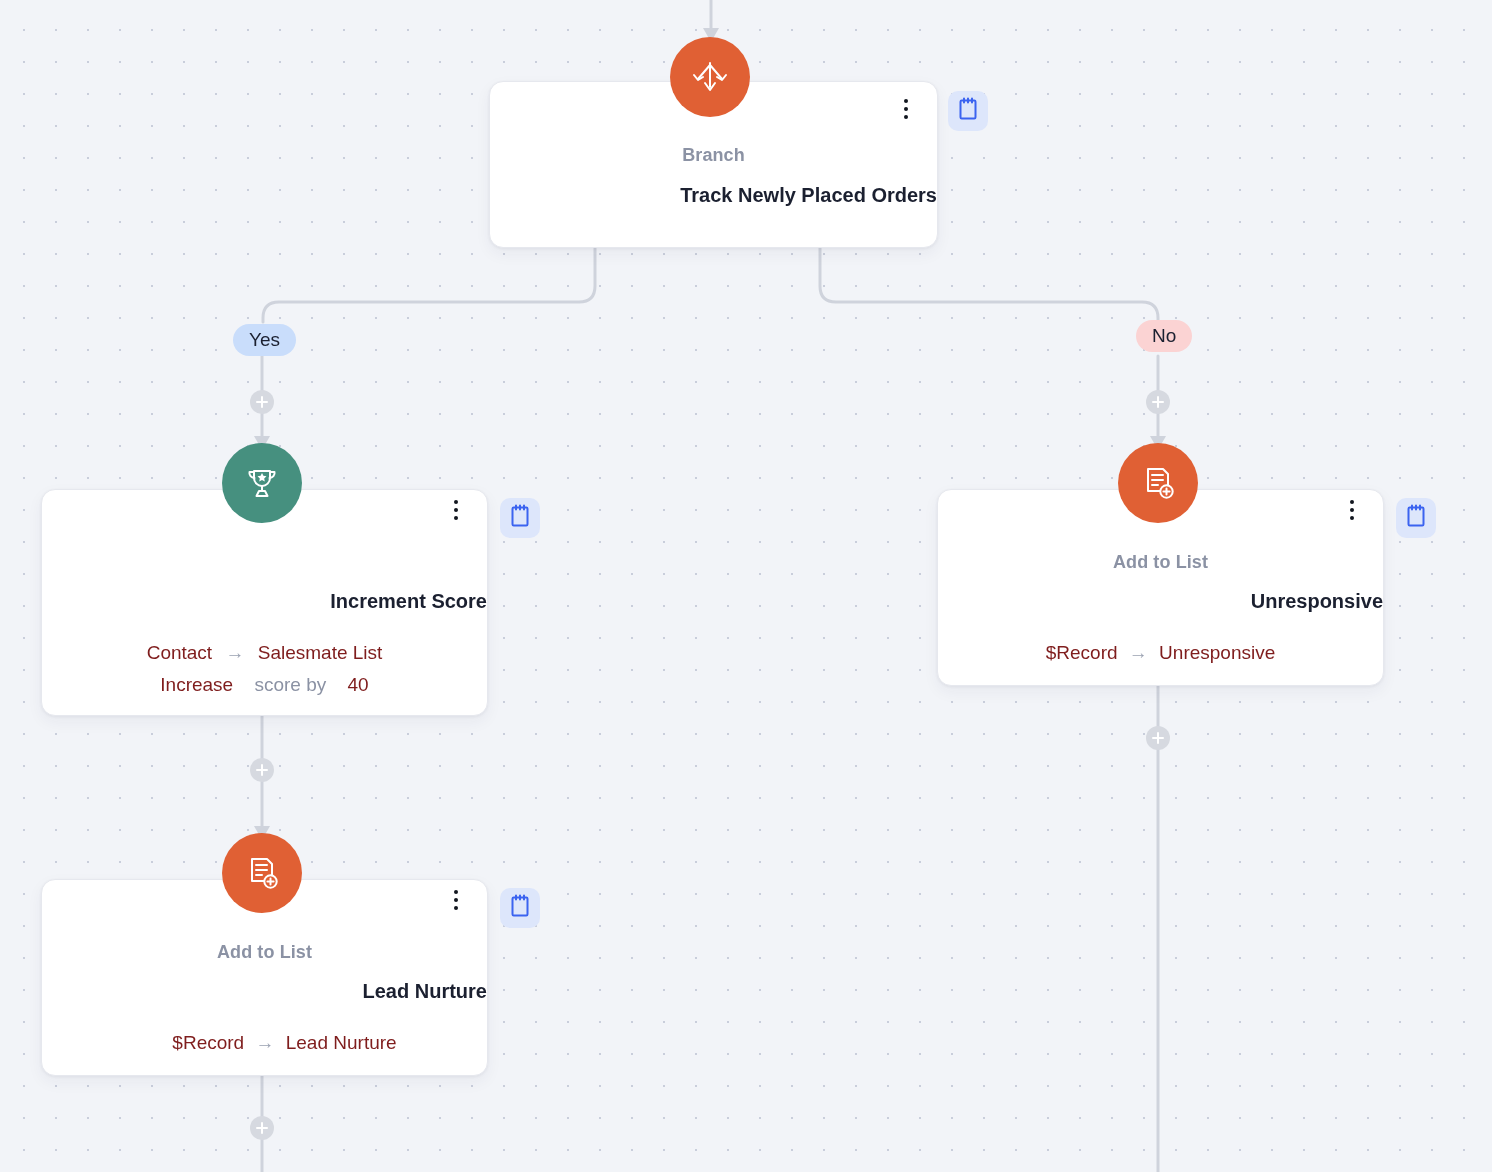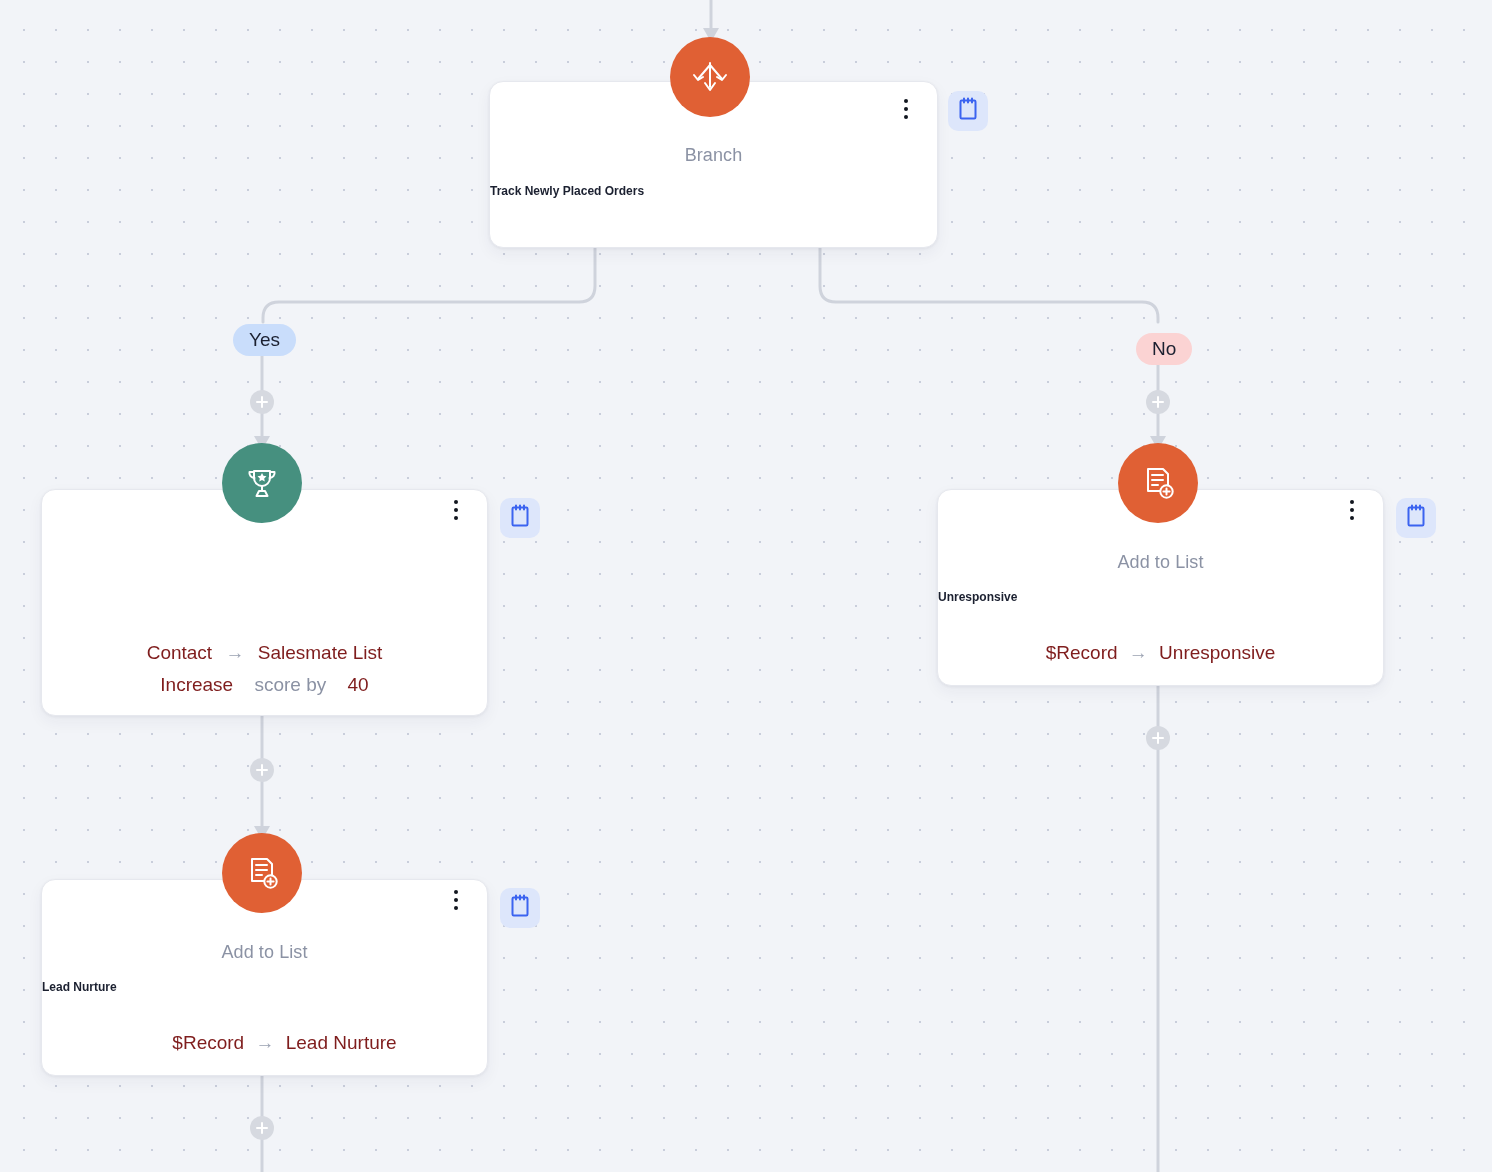--- a/index.html
+++ b/index.html
@@ -87,27 +87,27 @@
     align-items: center;
     justify-content: center;
     cursor: pointer;
     z-index: 5;
   }
 
   .card-subtitle {
     font-size: 18px;
     color: #8b92a4;
     text-align: center;
-    font-weight: 400;
+    font-weight: 700;
     letter-spacing: .1px;
   }
   .card-title {
-    font-size: 12px;
+    font-size: 20px;
     color: #1b2030;
-    text-align: left;
+    text-align: right;
     font-weight: 700;
   }
   .card-detail {
     font-size: 19px;
     text-align: center;
     color: #3b45b4;
     white-space: nowrap;
   }
   .card-detail .muted { color: #8b92a4; }
   .card-detail .arrow { color: #9aa1b1; }
@@ -207,35 +207,36 @@
       <span>
         <svg width="20" height="24" viewBox="0 0 20 24" fill="none" stroke="#3b63f0" stroke-width="2" stroke-linejoin="round">
           <rect x="2.5" y="3.5" width="15" height="18" rx="1.2"></rect>
           <path d="M6 1.5 L6 5.5 M10 1.5 L10 5.5 M14 1.5 L14 5.5" stroke-linecap="round"></path>
         </svg>
       </span>
     </div>
   </div>
 
   <div class="branch-label yes" style="left:233px; top:324px;">Yes</div>
-  <div class="branch-label no" style="left:1136px; top:333px;text-align:right;">No</div>
+  <div class="branch-label no" style="left:1136px; top:320px;text-align:right;">No</div>
 
   <div class="plus" style="left:250px; top:390px;"></div>
   <div class="plus" style="left:1146px; top:390px;"></div>
   <div class="plus" style="left:250px; top:758px;"></div>
   <div class="plus" style="left:1146px; top:726px;"></div>
   <div class="plus" style="left:250px; top:1116px;"></div>
 
   <div class="node">
     <div class="card" style="left:41px; top:489px; width:447px; height:227px;">
       <div class="kebab" style="right:20px; top:5px;">
         <i></i>
         <i></i>
         <i></i>
       </div>
+      <div class="card-title" style="position:absolute; left:0; right:0; top:100px;">Increment Score</div>
       <div class="card-detail" style="position:absolute; left:0; right:0; top:152px;">
         <span class="lnk">Contact</span>
         <span class="arrow" style="margin:0 8px;">→</span>
         <span class="lnk">Salesmate List</span>
       </div>
       <div class="card-detail" style="position:absolute; left:0; right:0; top:184px;">
         <span class="lnk">Increase</span>
         <span class="muted" style="margin:0 16px;">score by</span>
         <span class="lnk">40</span>
       </div>

